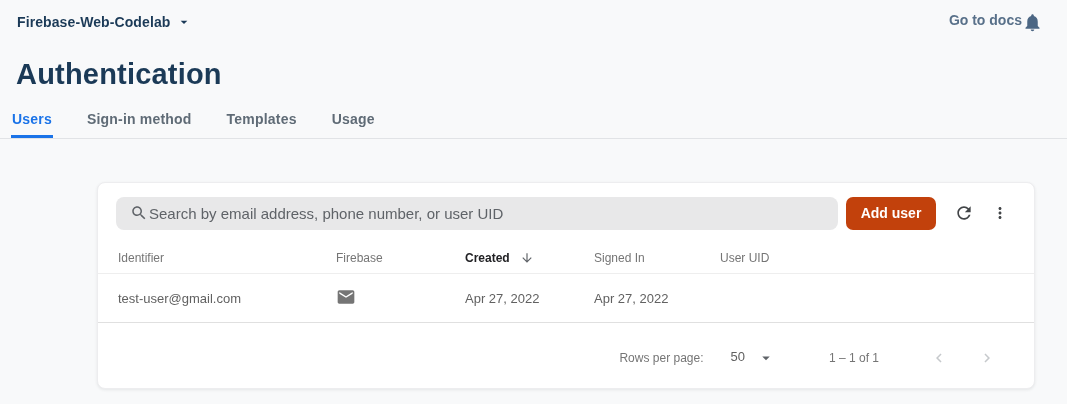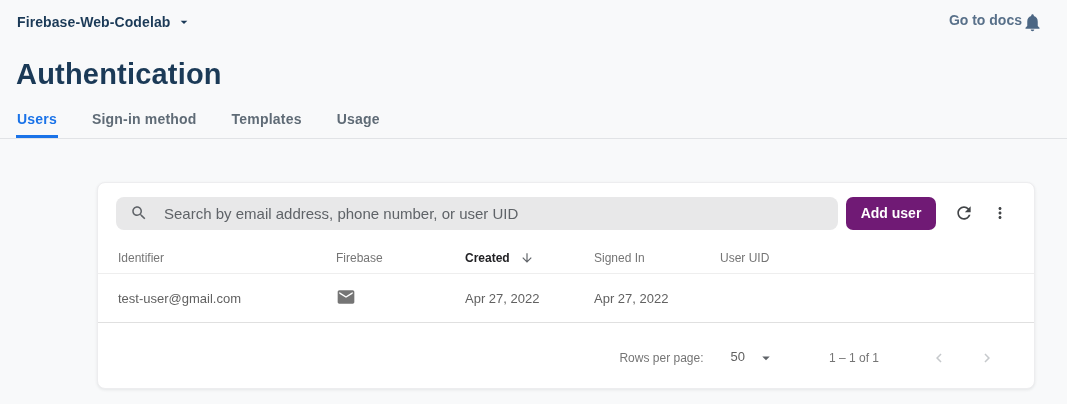--- a/index.html
+++ b/index.html
@@ -28,21 +28,21 @@
   .icon { display:inline-flex; align-items:center; justify-content:center; }
   
   .page-title {
     margin:12px 0 0 16px;
     font-size:29px; line-height:36px; font-weight:bold;
     color:#1b3a57; letter-spacing:0.2px;
   }
   
   .tabs {
     margin-top:15px;
-    padding-left:16px;
+    padding-left:11px;
     display:flex; gap:33px;
     border-bottom:1px solid #e1e3e6;
   }
   .tab {
     font-size:14px; font-weight:bold; color:#5f6b76;
     padding:4px 1px 11px; cursor:pointer; letter-spacing:0.2px;
   }
   .tab.active {
     color:#1a73e8;
     padding-bottom:8px;
@@ -61,31 +61,31 @@
   
   .toolbar {
     display:flex; align-items:center;
     padding:12px 0 12px 18px;
   }
   .search-box {
     width:722px; height:33px;
     background:#e8e8e9;
     border-radius:8px;
     display:flex; align-items:center;
-    padding:0 14px; gap:16px;
+    padding:0 14px; gap:1px;
   }
   .search-box input {
     flex:1; border:none; background:transparent; outline:none;
     font-family:inherit; font-size:15px; color:#3c4043;
   }
   .search-box input::placeholder { color:#5f6368; opacity:1; }
   .add-user-btn {
     margin-left:8px;
     width:90px; height:33px;
-    background:#701a75; color:#ffffff;
+    background:#c2410c; color:#ffffff;
     border:none; border-radius:7px;
     font-family:inherit; font-size:14px; font-weight:bold;
     cursor:pointer;
   }
   .icon-btn {
     width:36px; height:36px;
     border:none; background:transparent; border-radius:50%;
     display:inline-flex; align-items:center; justify-content:center;
     cursor:pointer;
   }

